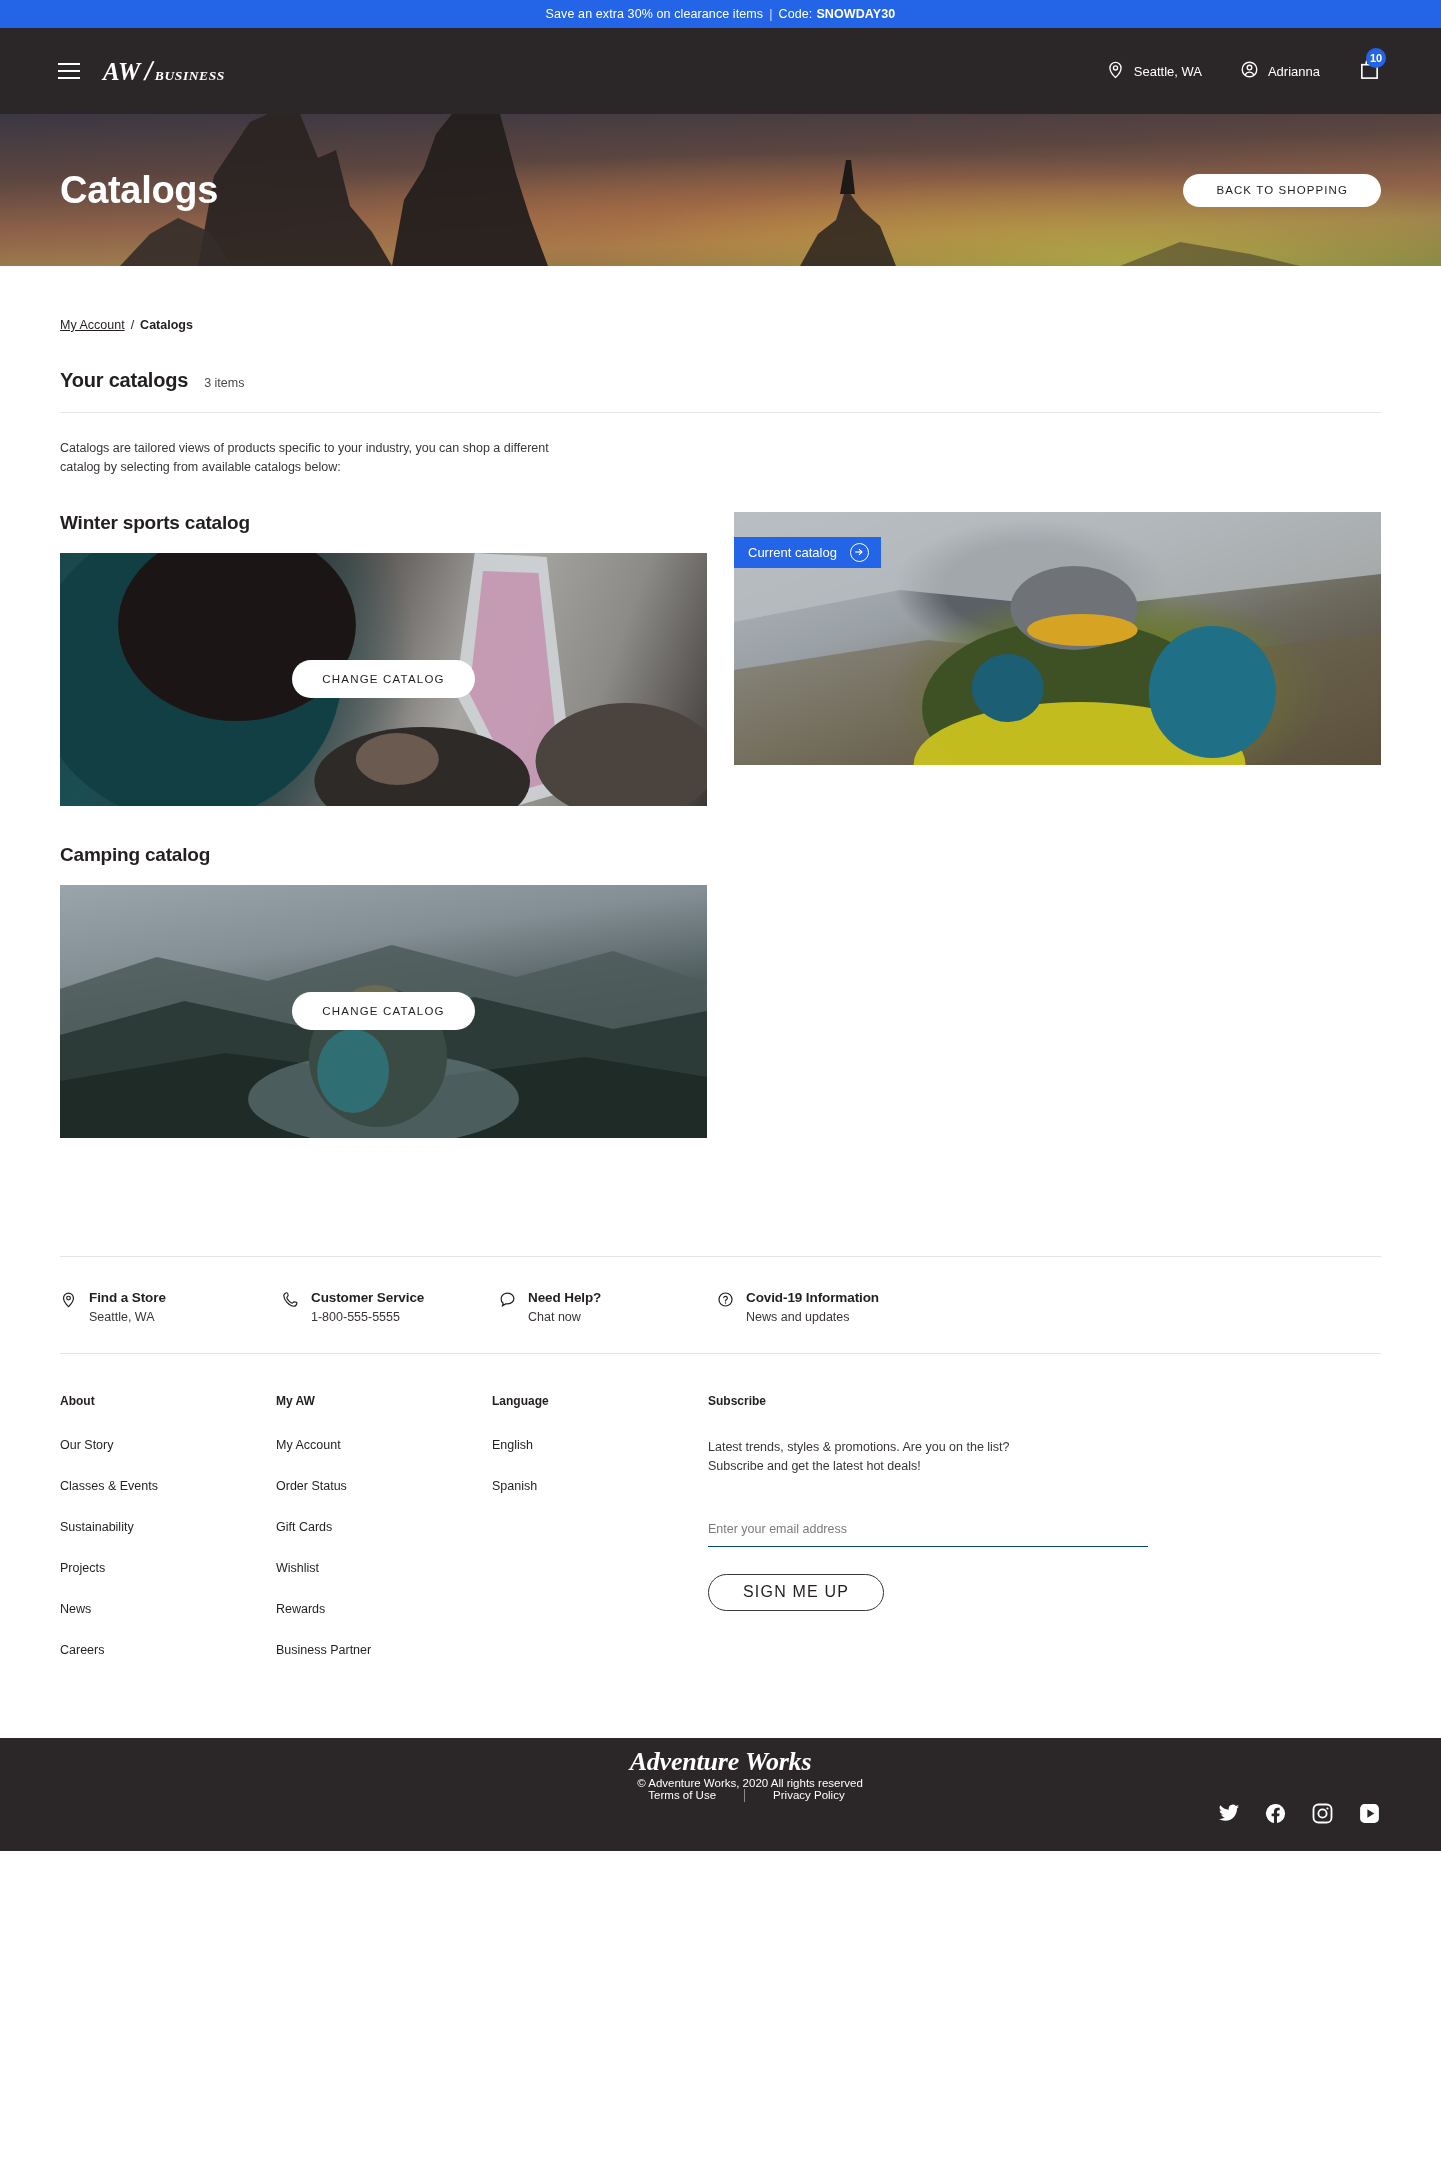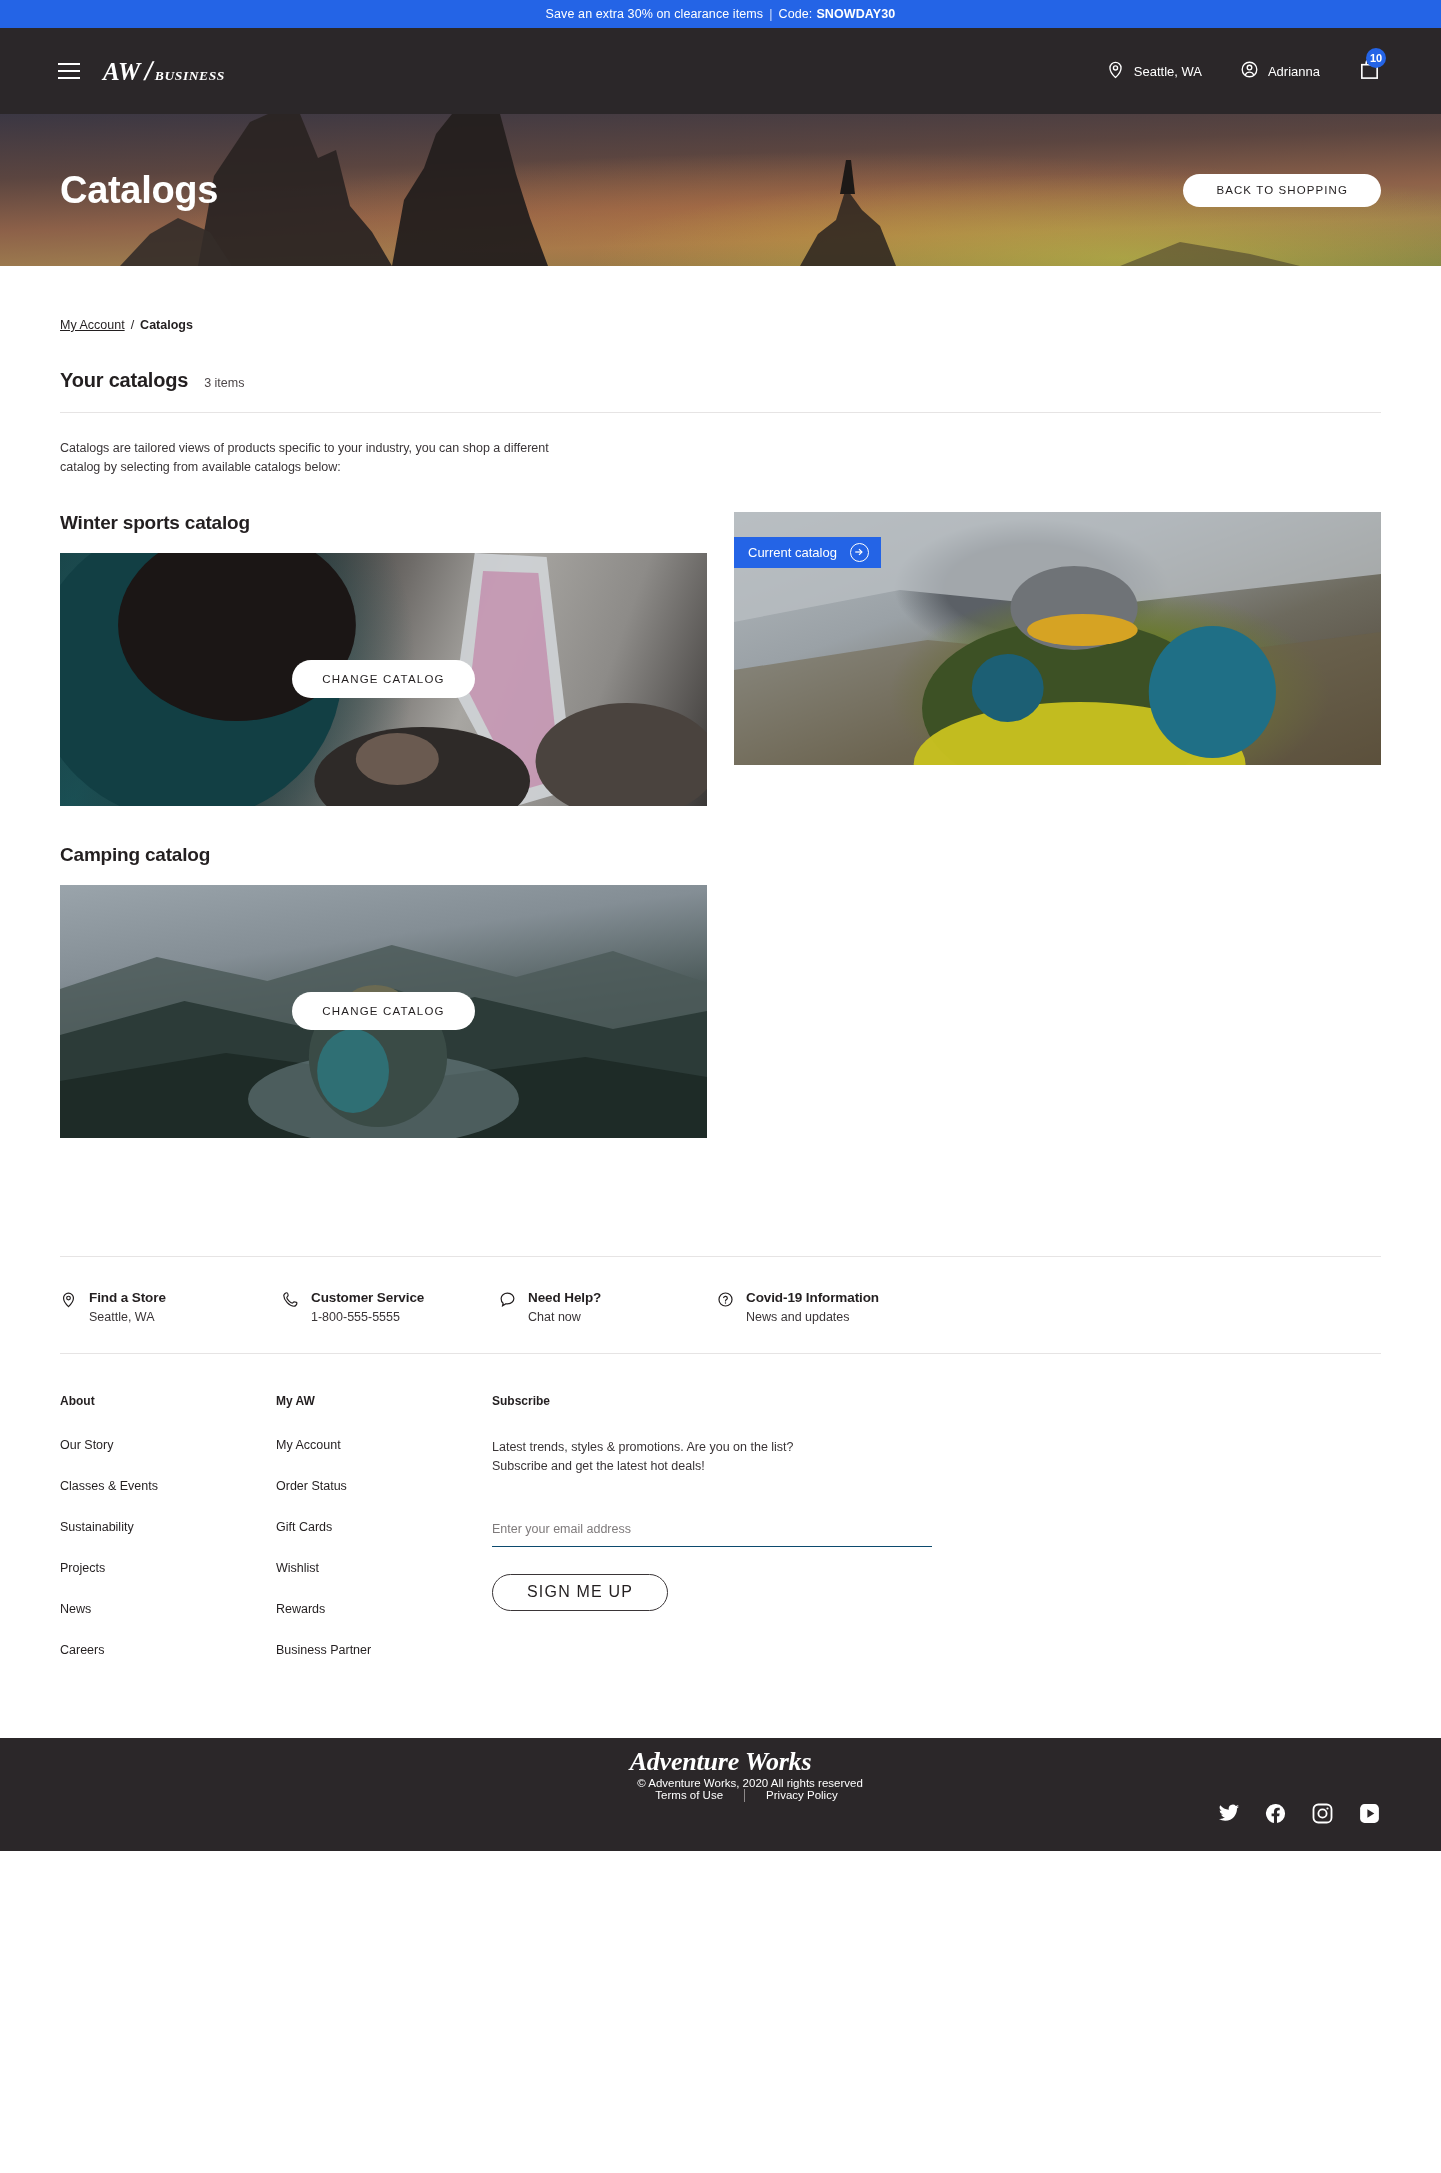--- a/index.html
+++ b/index.html
@@ -210,21 +210,21 @@
 
   .botbar {
     margin-top: 54px; background: #2b2729; height: 113px;
     display: flex; align-items: center; padding: 9px 60px; flex-direction: column;
   }
   .bot-logo {
     color: #fff; font-family: "Liberation Serif", serif;
     font-weight: 700; font-style: italic; font-size: 26px; letter-spacing: -.2px;
   }
   .bot-copy { color: #fff; font-size: 11.5px; margin-left: 59px; white-space: nowrap; }
-  .bot-links { color: #fff; font-size: 11.5px; margin-left: 52px; display: flex; align-items: center; gap: 21px; }
+  .bot-links { color: #fff; font-size: 11.5px; margin-left: 52px; display: flex; align-items: center; gap: 28px; }
   .bot-links a { color: #fff; text-decoration: none; }
   .bot-links .vr { width: 1px; height: 13px; background: #8d8889; }
   .socials { margin-left: auto; display: flex; gap: 24px; align-items: center; }
   .socials span { cursor: pointer; display: flex; }
 </style>
 </head>
 <body>
 
 <div class="promo">
   <span>Save an extra 30% on clearance items</span>
@@ -439,20 +439,25 @@
   </div>
   <div class="col">
     <h4>My AW</h4>
     <a href="#">My Account</a>
     <a href="#">Order Status</a>
     <a href="#">Gift Cards</a>
     <a href="#">Wishlist</a>
     <a href="#">Rewards</a>
     <a href="#">Business Partner</a>
   </div>
+  <div class="col">
+    <h4>Language</h4>
+    <a href="#">English</a>
+    <a href="#">Spanish</a>
+  </div>
   <div class="col sub">
     <h4>Subscribe</h4>
     <p>Latest trends, styles &amp; promotions. Are you on the list?</p>
     <p>Subscribe and get the latest hot deals!</p>
     <div class="email">
       <input type="text" placeholder="Enter your email address" style="">
     </div>
     <button class="signup">SIGN ME UP</button>
   </div>
 </div>

